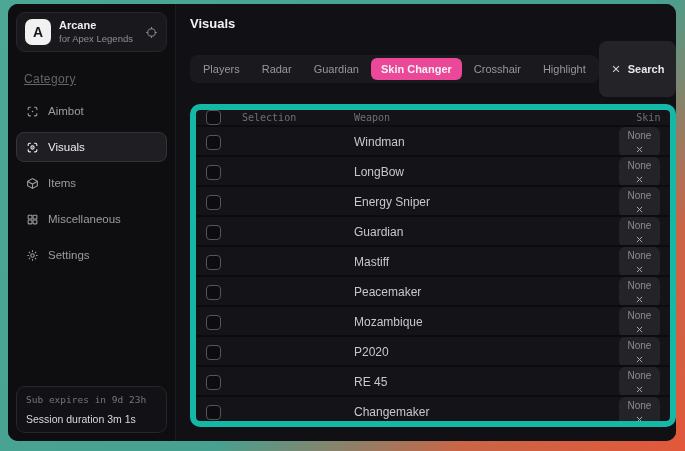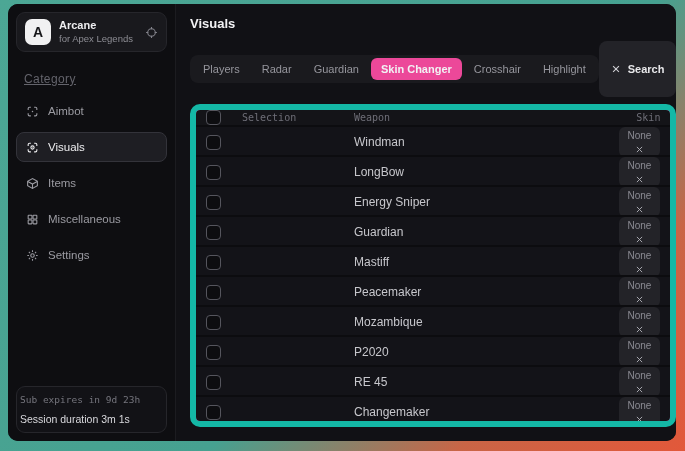--- a/index.html
+++ b/index.html
@@ -26,21 +26,21 @@
   .brand-sub { font-size:9.5px; color:#8d8d94; }
   .brand-icon { color:#84848c; display:flex; }
   .category { font-size:12px; color:#64646c; letter-spacing:.4px; margin:20px 8px 4px;text-decoration:underline; }
   .nav { display:flex; flex-direction:column; }
   .nav-item { display:flex; align-items:center; gap:9px; height:30px; padding:0 9px;
     margin-top:6px; border-radius:8px; color:#9b9ba2; font-size:11.5px;
     border:1px solid transparent; cursor:pointer; }
   .nav-item.active { background:#1e1e23; border-color:#33333a; color:#ededef; }
   .nav-item svg { flex:0 0 13px; }
   .spacer { flex:1; }
-  .sub-card { border:1px solid #26262b; border-radius:9px; padding:7px 3px; background:#121216; }
+  .sub-card { border:1px solid #26262b; border-radius:9px; padding:7px 9px; background:#121216; }
   .sub-line1 { font-family:"DejaVu Sans Mono", monospace; font-size:9.5px; color:#75757d; }
   .sub-line2 { font-size:10.5px; color:#d9d9dd; margin-top:8px; }
   
   .main { flex:1; display:flex; flex-direction:column; padding:12px 14px 14px; background:#111115; }
   .page-title { font-size:13px; font-weight:bold; color:#f2f2f4; }
   .toolbar { display:flex; align-items:center; justify-content:flex-end; margin-top:10px; }
   .tabs { display:flex; align-items:center; background:#1a1a1e; border-radius:8px; padding:3px; gap:2px; }
   .tab { font-size:11px; color:#96969d; padding:5px 10px; border-radius:6px; cursor:pointer; white-space:nowrap; }
   .tab.active { background:#ec4899; color:#f2f2f4; font-weight:bold; }
   .search-btn { display:flex; align-items:center; gap:7px; background:#232328;

